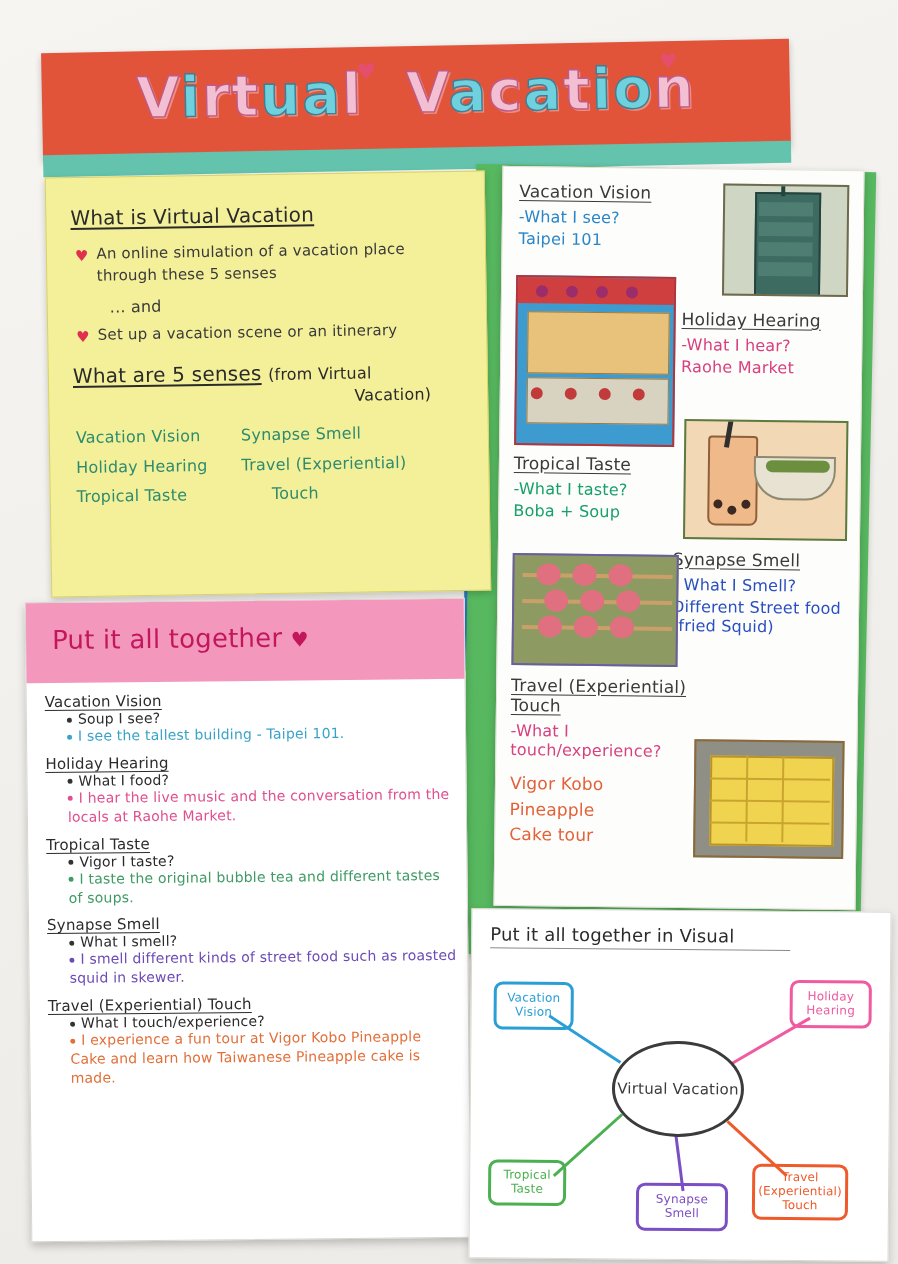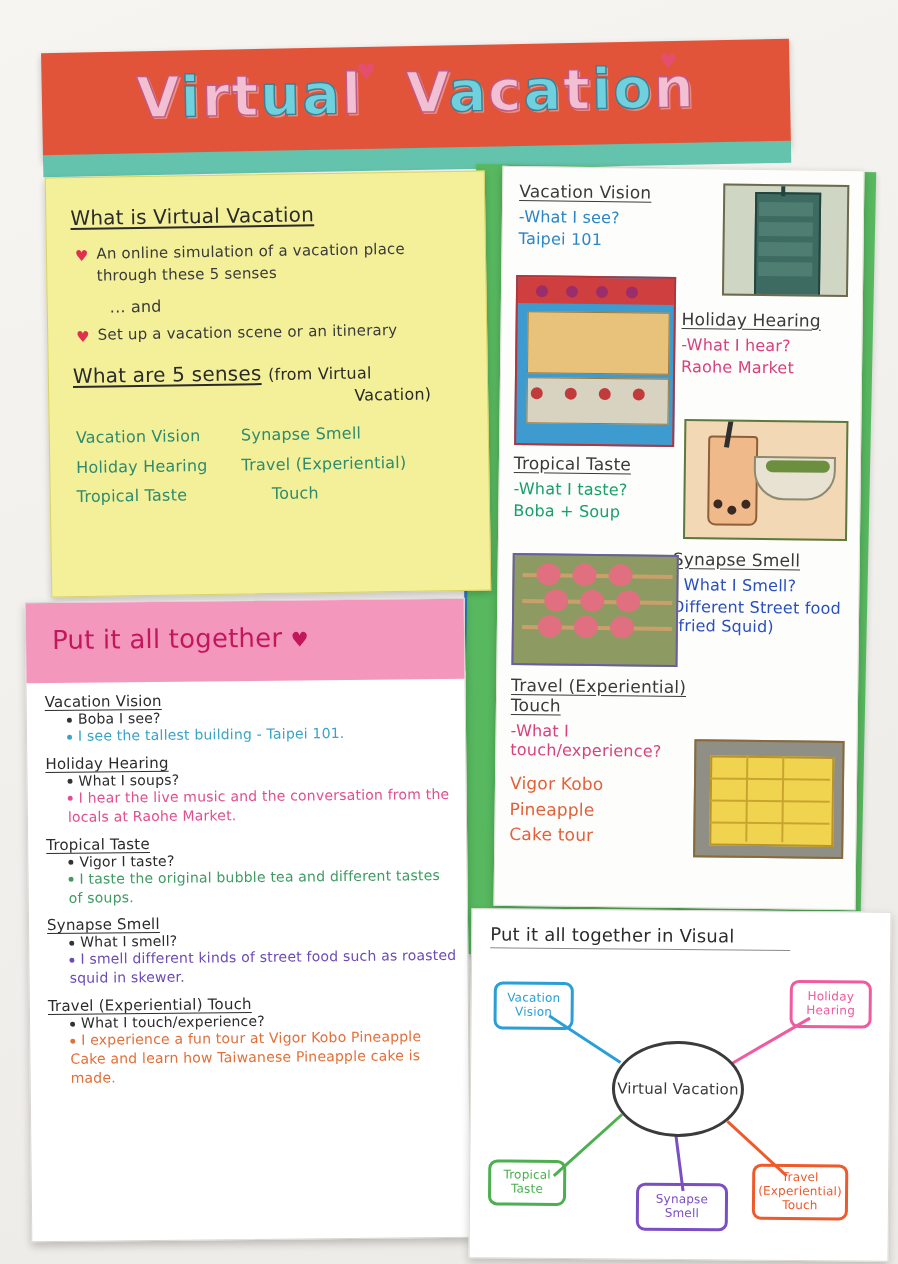--- a/index.html
+++ b/index.html
@@ -261,27 +261,27 @@
     <div id="together-header"></div>
     <div id="together-title" class="hw">
       <span>Put it all together</span>
       <span style="color:#c2185b;font-size:20px;">♥</span>
     </div>
 
     <div id="together-body">
 
       <div class="tgroup">
         <div class="t-h hw u">Vacation Vision</div>
-        <div class="t-q hw"><span class="dot"></span><span>Boba I see?</span></div>
+        <div class="t-q hw"><span class="dot"></span><span>Soup I see?</span></div>
         <div class="t-a hw" style="color:#3aa3c9"><span class="dot c"></span><span>I see the tallest building - Taipei 101.</span></div>
       </div>
 
       <div class="tgroup">
         <div class="t-h hw u">Holiday Hearing</div>
-        <div class="t-q hw"><span class="dot"></span><span>What I soups?</span></div>
+        <div class="t-q hw"><span class="dot"></span><span>What I food?</span></div>
         <div class="t-a hw" style="color:#e04f8f"><span class="dot c"></span><span>I hear the live music and the conversation from the locals at Raohe Market.</span></div>
       </div>
 
       <div class="tgroup">
         <div class="t-h hw u">Tropical Taste</div>
         <div class="t-q hw"><span class="dot"></span><span>Vigor I taste?</span></div>
         <div class="t-a hw" style="color:#3f9b63"><span class="dot c"></span><span>I taste the original bubble tea and different tastes of soups.</span></div>
       </div>
 
       <div class="tgroup">

